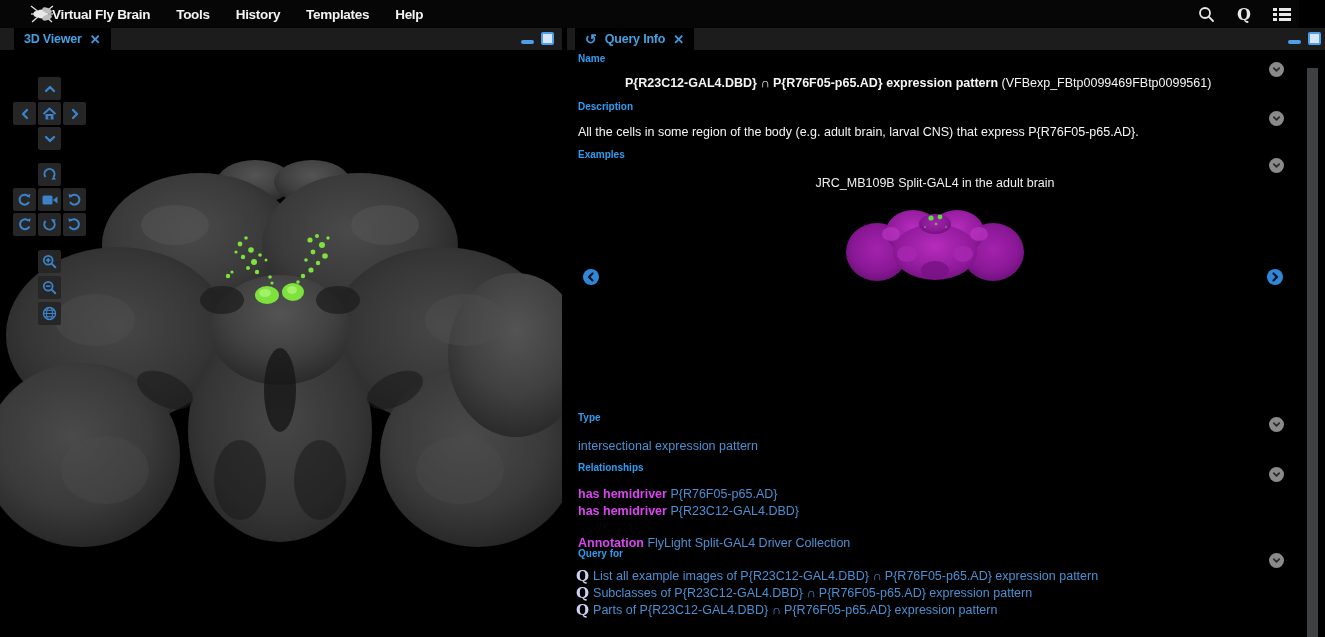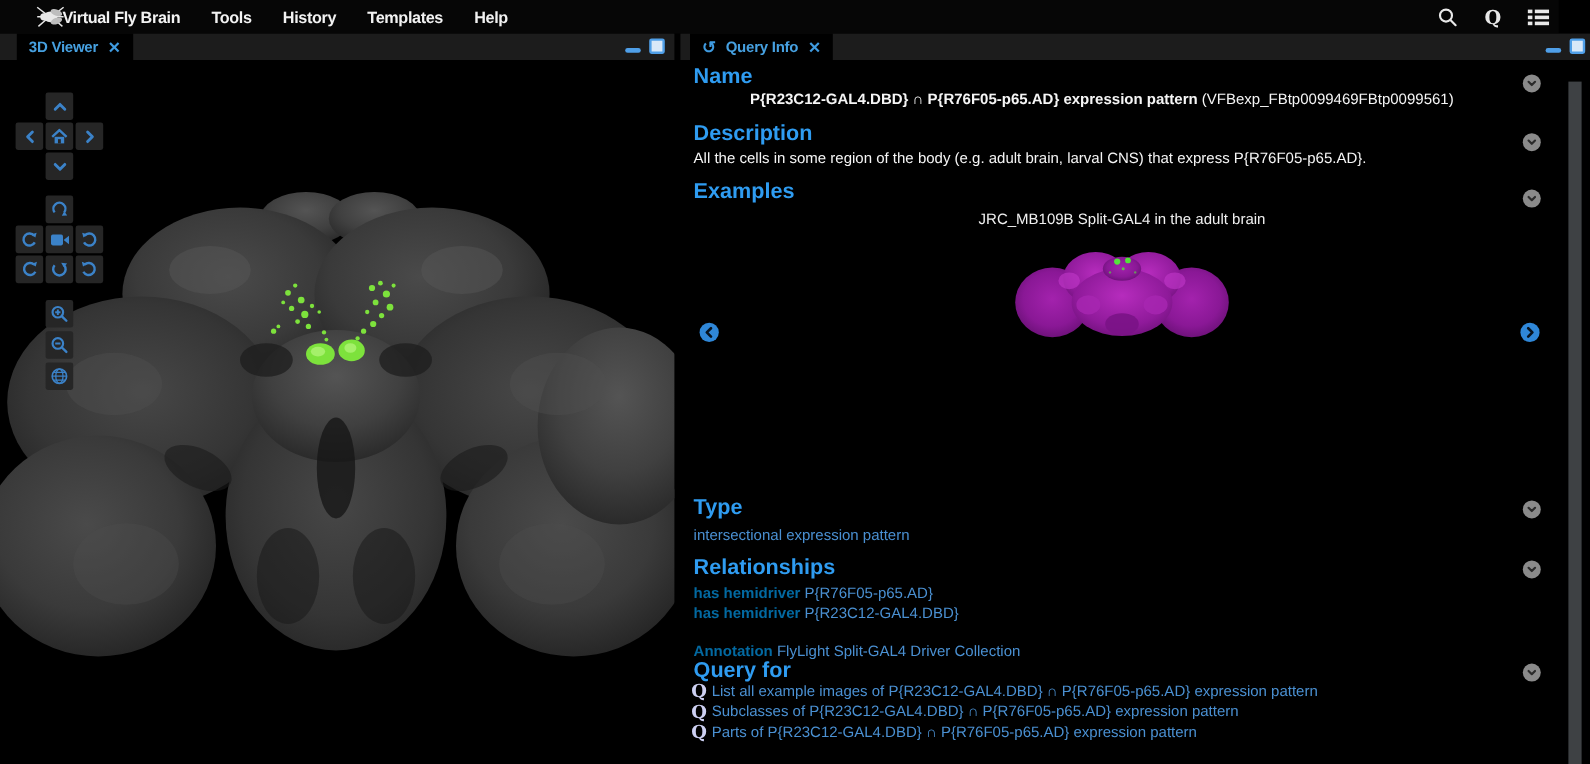--- a/index.html
+++ b/index.html
@@ -27,24 +27,24 @@
   
   .viewer-panel { position:absolute; left:0; top:28px; width:562px; height:609px; background:#000; }
   .viewer-content { position:absolute; left:0; top:22px; width:562px; height:587px; background:#000; }
   .ctl-btn { position:absolute; width:23px; height:23px; background:#262626; border-radius:2px;
     display:flex; align-items:center; justify-content:center; cursor:pointer; color:#3b82c8; }
   .ctl-btn svg { display:block; }
 
   
   .term-panel { position:absolute; left:567px; top:28px; width:758px; height:609px; background:#000; }
   .term-content { position:absolute; left:0; top:22px; width:758px; height:587px; background:#000; }
-  .sec-header { position:absolute; left:11px; color:#2f9cf1; font-size:18px; font-weight:bold; }
+  .sec-header { position:absolute; left:11px; color:#2f9cf1; font-size:10px; font-weight:bold; }
   .body-text { position:absolute; left:11px; color:#f5f5f5; font-size:12.5px; }
   .blue-link { color:#4a90d2; cursor:pointer; }
-  .rel-label { font-weight:bold; color:#0369a1; }
+  .rel-label { font-weight:bold; color:#d946ef; }
   .chev-circle { position:absolute; left:702px; width:15px; height:15px; border-radius:50%;
     background:#8a8a8a; display:flex; align-items:center; justify-content:center; cursor:pointer; }
   .nav-circle { position:absolute; width:16px; height:16px; border-radius:50%; background:#2f87d8;
     display:flex; align-items:center; justify-content:center; cursor:pointer; }
   .scroll-thumb { position:absolute; left:740px; top:18px; width:11px; height:569px; background:#3e4144; cursor:pointer; }
   .query-row { position:absolute; left:9px; display:flex; align-items:center; gap:4px; font-size:12.5px; }
   .query-q { font-family:"DejaVu Serif", serif; font-weight:bold; font-size:15px; color:#cdd0f2; }
   .caption { position:absolute; color:#f0f0f0; font-size:12.5px; }
 </style>
 </head>

